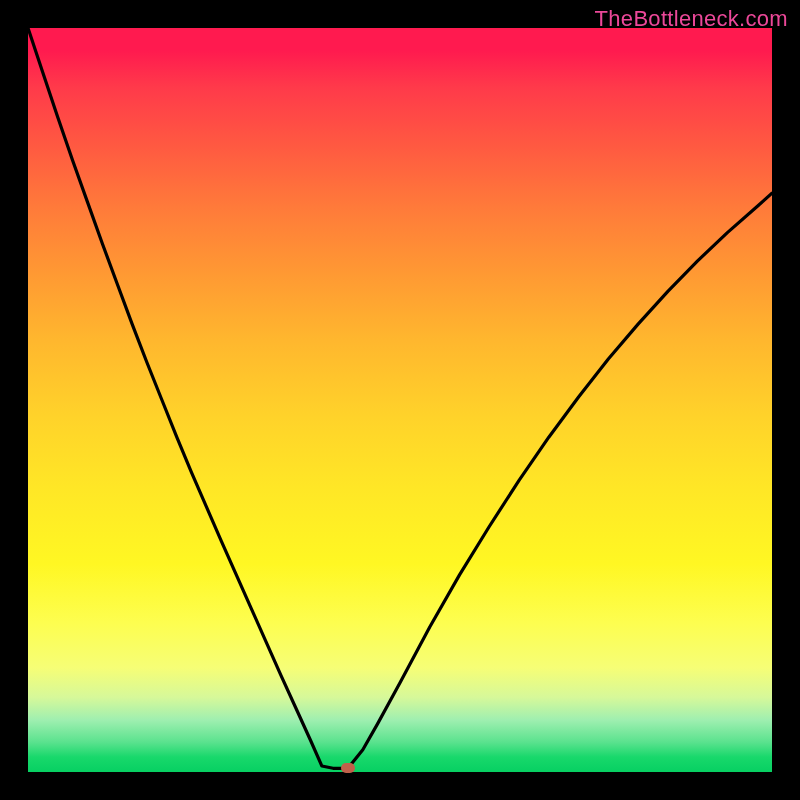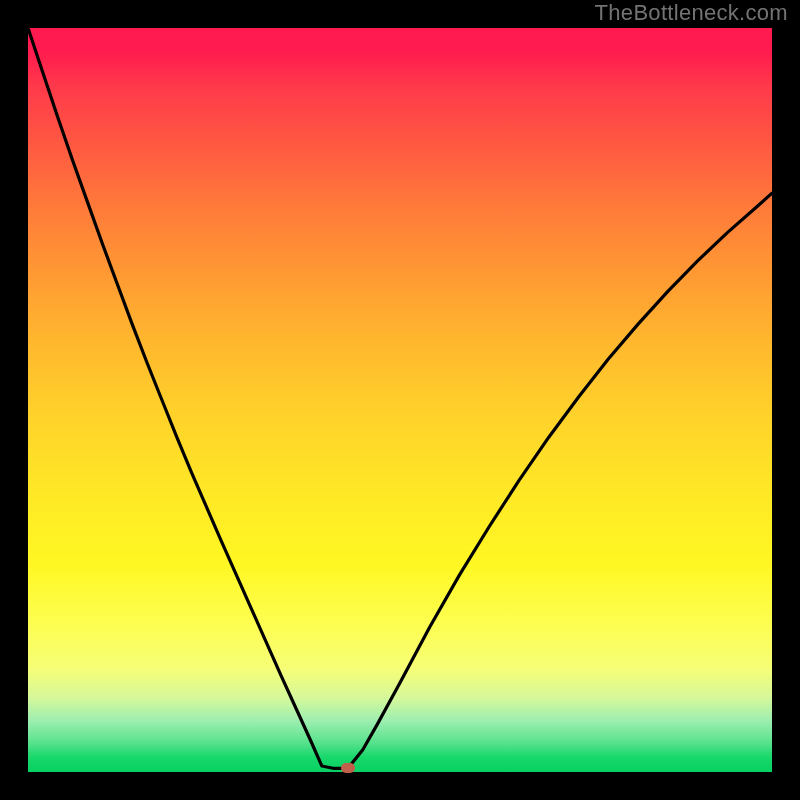--- a/index.html
+++ b/index.html
@@ -39,23 +39,23 @@
       #f6fe76 86%,
       #d6f89a 90%,
       #9fefb0 93%,
       #5ae28e 96%,
       #18d86b 98%,
       #07d062 100%
     );
   }
   .watermark {
     position: absolute;
-    top: 0;
+    top: 6px;
     right: 12px;
-    color: #737373;
+    color: #ec4899;
     font-size: 22px;
     font-weight: 400;
     letter-spacing: 0.3px;
     user-select: none;
   }
   svg.curve {
     position: absolute;
     left: 0; top: 0;
     width: 100%;
     height: 100%;

